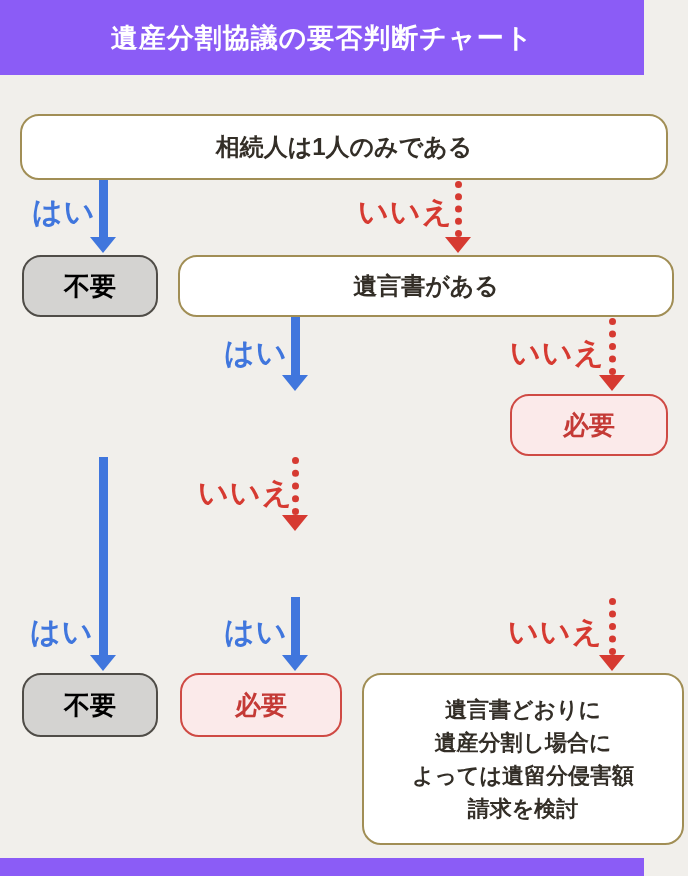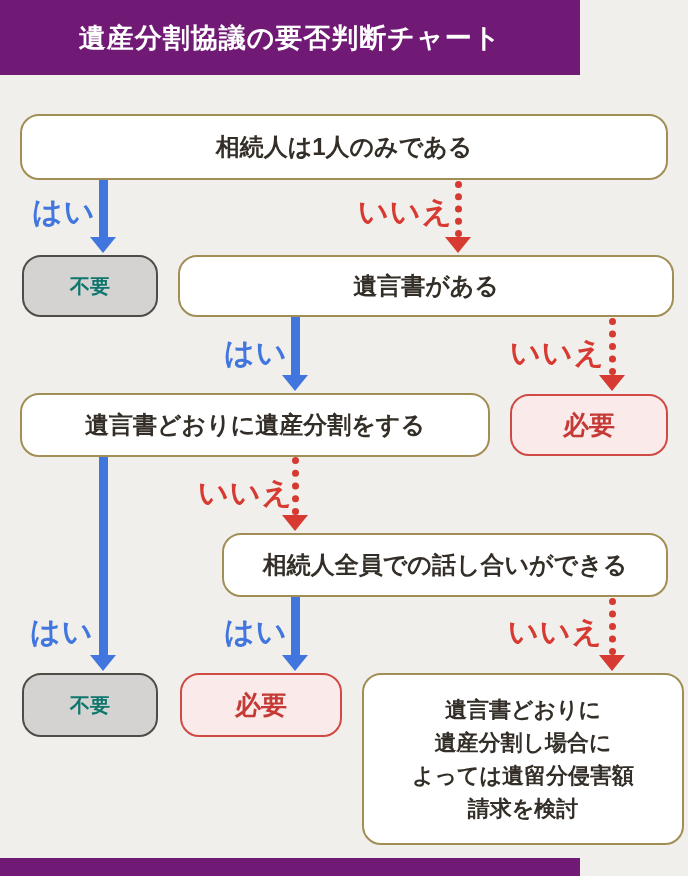--- a/index.html
+++ b/index.html
@@ -5,22 +5,22 @@
   html,body{margin:0;padding:0;}
   body{
     width:688px;height:876px;
     background:#f1efeb;
     font-family:"Liberation Sans","DejaVu Sans",sans-serif;
     position:relative;
     overflow:hidden;
   }
   .page{position:absolute;inset:0;}
   .bar{
-    position:absolute;left:0;width:580px;
-    background:#701a75;
+    position:absolute;left:0;width:644px;
+    background:#8b5cf6;
   }
   .bar.top{top:0;height:75px;display:flex;align-items:center;justify-content:center;}
   .bar.bottom{top:858px;height:18px;}
   .bar.top h1{
     margin:0;color:#ffffff;font-size:27px;font-weight:bold;letter-spacing:1px;
   }
   .box{
     position:absolute;
     display:flex;align-items:center;justify-content:center;
     text-align:center;
@@ -30,22 +30,22 @@
   }
   .box.q{
     background:#ffffff;
     border:2px solid #a18e55;
     color:#332e27;
     font-size:24px;
   }
   .box.gray{
     background:#d4d3d1;
     border:2px solid #4f4c47;
-    color:#0f766e;
-    font-size:20px;
+    color:#000000;
+    font-size:26px;
     align-items:center;
   }
   .box.pink{
     background:#fbeaea;
     border:2px solid #cf4a44;
     color:#c43a36;
     font-size:26px;
   }
   .box.note{
     background:#ffffff;
@@ -118,43 +118,37 @@
     <span class="head"></span>
   </div>
   <span class="edge-label yes" style="left:224px;top:333px;">はい</span>
 
   <div class="arrow red" style="left:599px;top:318px;height:73px;">
     <span class="shaft"></span>
     <span class="head"></span>
   </div>
   <span class="edge-label no" style="left:510px;top:333px;">いいえ</span>
 
-  <div class="box q" style="left:20px;top:393px;width:470px;height:64px;">
-    <span>遺言書どおりに遺産分割をする</span>
-  </div>
 
   <div class="box pink" style="left:510px;top:394px;width:158px;height:62px;">
     <span>必要</span>
   </div>
 
   <div class="arrow blue" style="left:90px;top:457px;height:214px;">
     <span class="shaft"></span>
     <span class="head"></span>
   </div>
   <span class="edge-label yes" style="left:30px;top:612px;">はい</span>
 
   <div class="arrow red" style="left:282px;top:457px;height:74px;">
     <span class="shaft"></span>
     <span class="head"></span>
   </div>
   <span class="edge-label no" style="left:198px;top:473px;">いいえ</span>
 
-  <div class="box q" style="left:222px;top:533px;width:446px;height:64px;">
-    <span>相続人全員での話し合いができる</span>
-  </div>
 
   <div class="arrow blue" style="left:282px;top:597px;height:74px;">
     <span class="shaft"></span>
     <span class="head"></span>
   </div>
   <span class="edge-label yes" style="left:224px;top:612px;">はい</span>
 
   <div class="arrow red" style="left:599px;top:598px;height:73px;">
     <span class="shaft"></span>
     <span class="head"></span>

